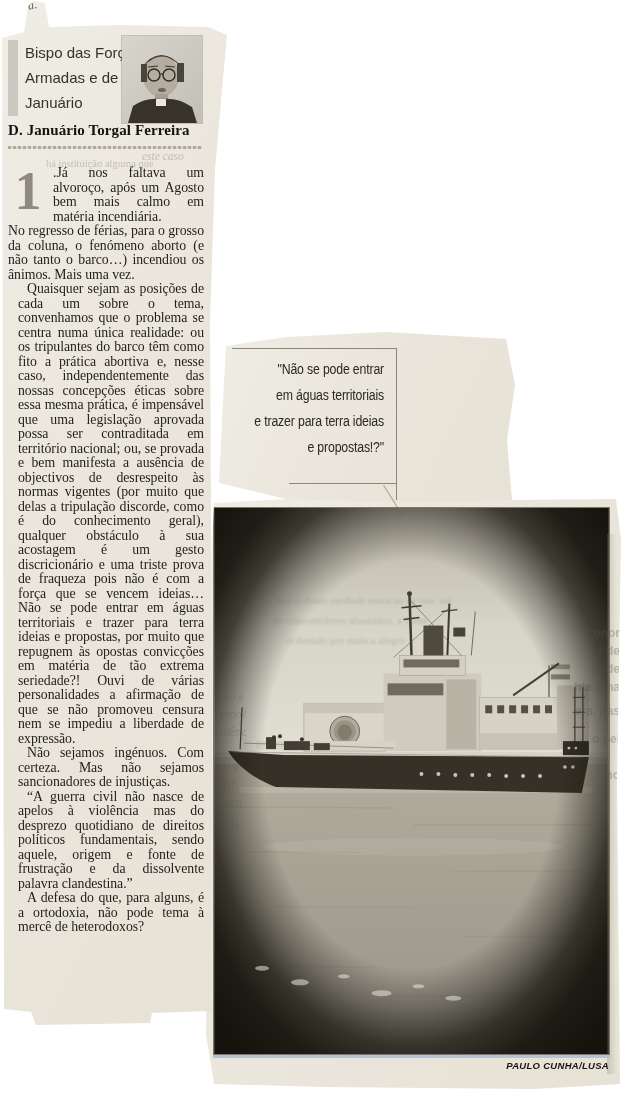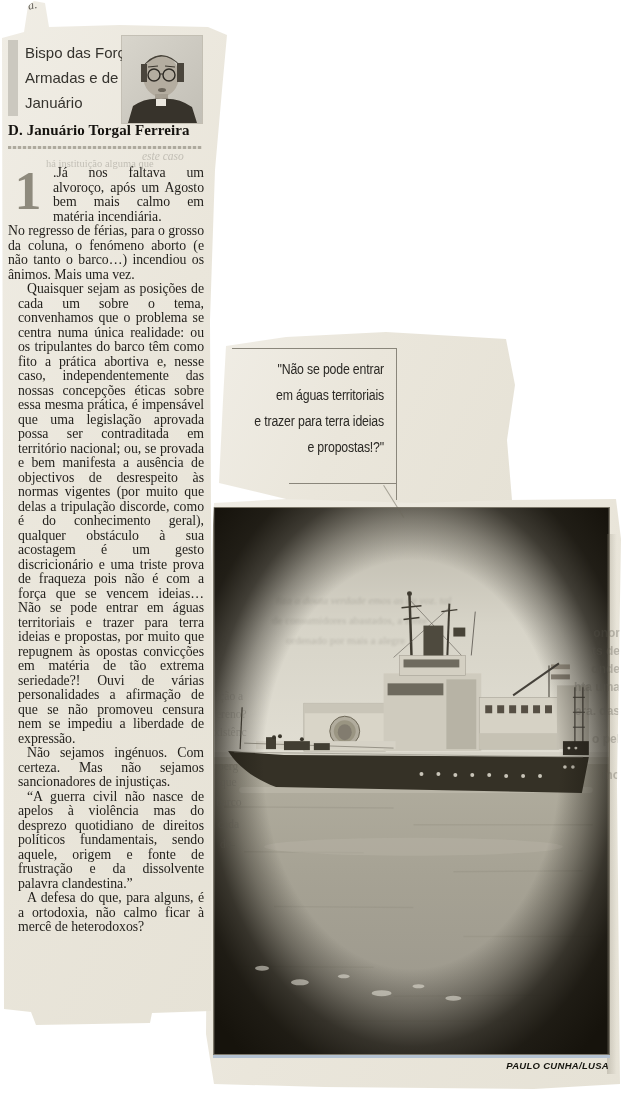--- a/index.html
+++ b/index.html
@@ -282,18 +282,18 @@
     <span class="g g-serif" style="left:46px;top:158px;font-size:10.5px;">há instituição alguma que</span>
 
     <div id="article">
       <p>
         <span id="dropcap">1</span><span>.Já nos faltava um alvoroço, após um Agosto bem mais calmo em matéria incendiária.</span>
       </p>
       <p>No regresso de férias, para o grosso da coluna, o fenómeno aborto (e não tanto o barco…) incendiou os ânimos. Mais uma vez.</p>
       <p class="ind">Quaisquer sejam as posições de cada um sobre o tema, convenhamos que o problema se centra numa única realidade: ou os tripulantes do barco têm como fito a prática abortiva e, nesse caso, independentemente das nossas concepções éticas sobre essa mesma prática, é impensável que uma legislação aprovada possa ser contraditada em território nacional; ou, se provada e bem manifesta a ausência de objectivos de desrespeito às normas vigentes (por muito que delas a tripulação discorde, como é do conhecimento geral), qualquer obstáculo à sua acostagem é um gesto discricionário e uma triste prova de fraqueza pois não é com a força que se vencem ideias… Não se pode entrar em águas territoriais e trazer para terra ideias e propostas, por muito que repugnem às opostas convicções em matéria de tão extrema seriedade?! Ouvi de várias personalidades a afirmação de que se não promoveu censura nem se impediu a liberdade de expressão.</p>
       <p class="ind">Não sejamos ingénuos. Com certeza. Mas não sejamos sancionadores de injustiças.</p>
       <p class="ind">“A guerra civil não nasce de apelos à violência mas do desprezo quotidiano de direitos políticos fundamentais, sendo aquele, origem e fonte de frustração e da dissolvente palavra clandestina.”</p>
-      <p class="ind">A defesa do que, para alguns, é a ortodoxia, não calmo ficar à mercê de heterodoxos?</p>
+      <p class="ind">A defesa do que, para alguns, é a ortodoxia, não pode tema à mercê de heterodoxos?</p>
     </div>
   </div>
 
   <div id="crease"></div>
 </div>
 
 </body></html>

